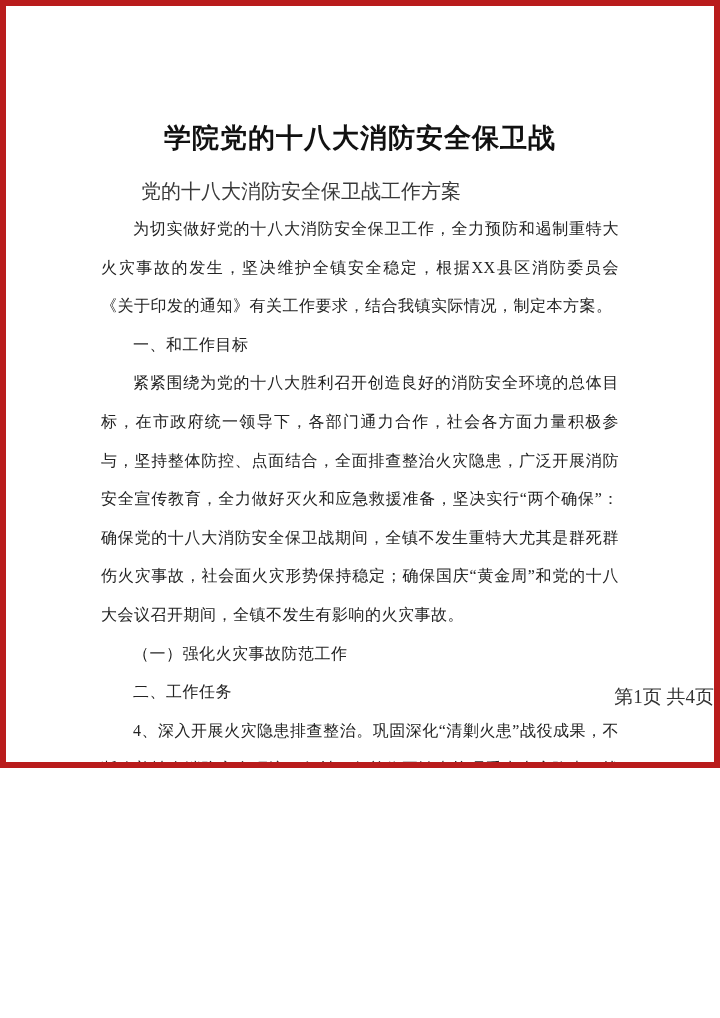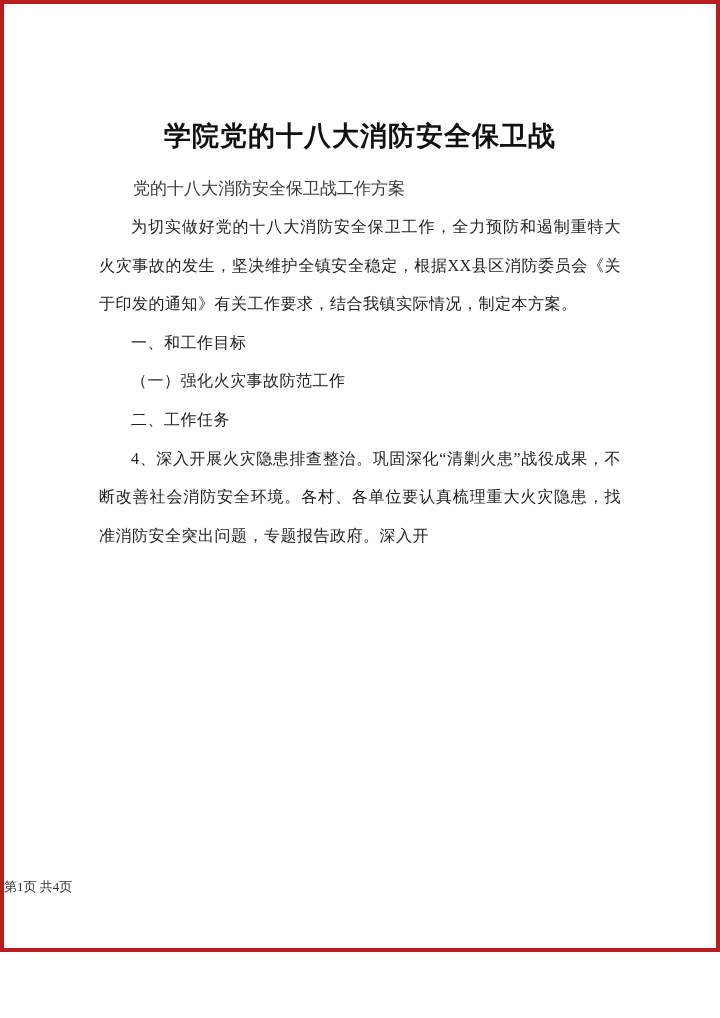--- a/index.html
+++ b/index.html
@@ -3,82 +3,83 @@
 <meta charset="utf-8">
 <style>
   html, body {
     margin: 0;
     padding: 0;
     background: #ffffff;
   }
   .page {
     position: relative;
     width: 720px;
-    height: 952px;
+    height: 768px;
     margin: 0 auto;
     background: #ffffff;
     box-sizing: border-box;
-    border: 4px solid #b91c1c;
+    border: 6px solid #b91c1c;
     padding: 112px 95px 0 95px;
     font-family: "Liberation Serif", "DejaVu Serif", serif;
     color: #1d1d1d;
     overflow: hidden;
   }
   .title {
     margin: 0 0 14px 0;
     font-size: 27px;
     font-weight: bold;
     text-align: center;
     letter-spacing: 1px;
     color: #111;
     line-height: 40px;
   }
   .subtitle {
     margin: 0;
-    font-size: 17px;
+    font-size: 20px;
     line-height: 38px;
     text-indent: 2em;
     color: #3a3a3a;
     font-weight: normal;
   }
   .para {
     margin: 0;
     font-size: 16px;
     line-height: 38.6px;
     text-align: justify;
     text-justify: inter-ideograph;
     text-indent: 2em;
     color: #232323;
     letter-spacing: 0.5px;
   }
   .footer {
     position: absolute;
     left: 0;
     right: 0;
     bottom: 52px;
-    text-align: left;
-    font-size: 13px;
+    text-align: right;
+    font-size: 19px;
     color: #333;
     font-family: "Liberation Serif", "DejaVu Serif", serif;
   }
 </style>
 </head>
 <body>
 
 <div class="page">
 
   <h1 class="title">学院党的十八大消防安全保卫战</h1>
 
   <p class="subtitle">党的十八大消防安全保卫战工作方案</p>
 
   <p class="para">为切实做好党的十八大消防安全保卫工作，全力预防和遏制重特大火灾事故的发生，坚决维护全镇安全稳定，根据XX县区消防委员会《关于印发的通知》有关工作要求，结合我镇实际情况，制定本方案。</p>
 
   <p class="para">一、和工作目标</p>
 
 
+  <p class="para">紧紧围绕为党的十八大胜利召开创造良好的消防安全环境的总体目标，在市政府统一领导下，各部门通力合作，社会各方面力量积极参与，坚持整体防控、点面结合，全面排查整治火灾隐患，广泛开展消防安全宣传教育，全力做好灭火和应急救援准备，坚决实行“两个确保”：确保党的十八大消防安全保卫战期间，全镇不发生重特大尤其是群死群伤火灾事故，社会面火灾形势保持稳定；确保国庆“黄金周”和党的十八大会议召开期间，全镇不发生有影响的火灾事故。</p>
 
   <p class="para">（一）强化火灾事故防范工作</p>
 
   <p class="para">二、工作任务</p>
 
   <p class="para">4、深入开展火灾隐患排查整治。巩固深化“清剿火患”战役成果，不断改善社会消防安全环境。各村、各单位要认真梳理重大火灾隐患，找准消防安全突出问题，专题报告政府。深入开</p>
 
   <div class="footer">
     <span>第1页 共4页</span>
   </div>

